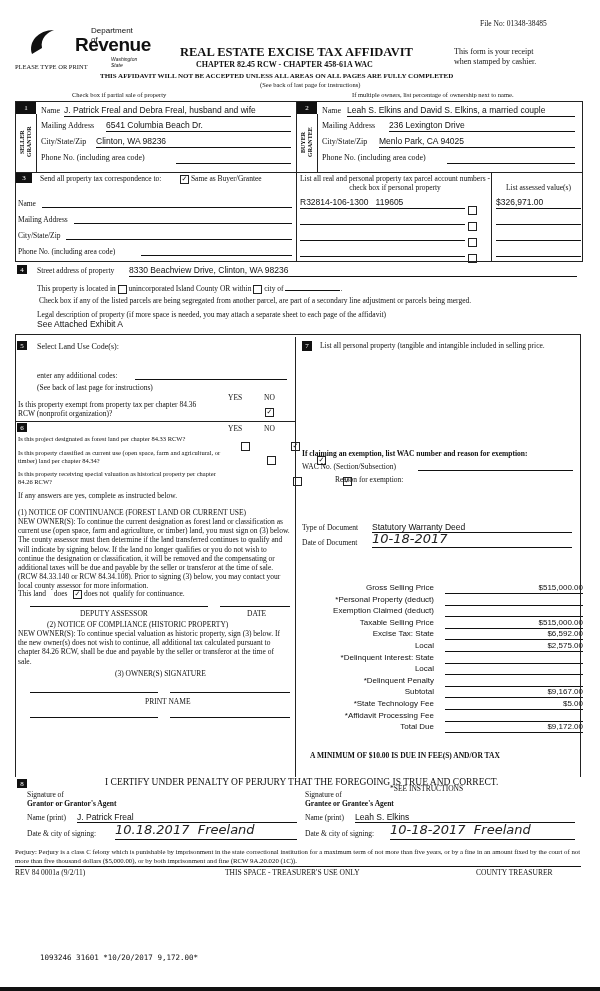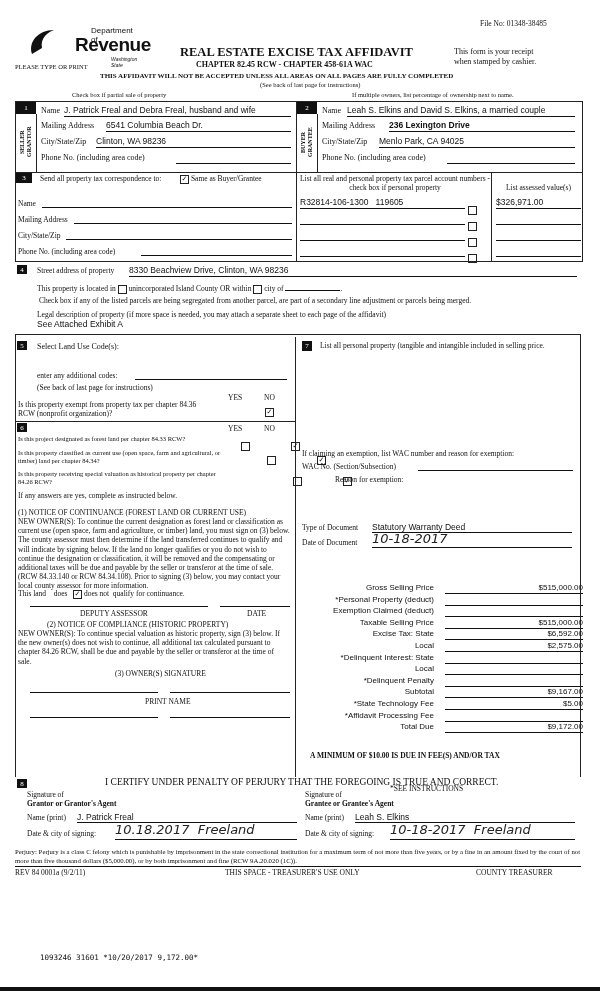--- a/index.html
+++ b/index.html
@@ -63,21 +63,21 @@
 </div>
 
 <div class="abs box" style="left:296px;top:101px;width:285px;height:70px;">
   <div class="secnum" style="left:0;top:0;width:20px;height:12px;line-height:12px;">2</div>
   <div class="abs" style="left:0;top:12px;width:20px;height:58px;border-right:1px solid #222;">
     <div class="vlabel" style="left:3px;top:6px;height:44px;">BUYER GRANTEE</div>
   </div>
   <div class="abs t8" style="left:25px;top:4px;">Name</div>
   <div class="abs ul fill" style="left:50px;top:3px;width:228px;height:11px;">Leah S. Elkins and David S. Elkins, a married couple</div>
   <div class="abs t8" style="left:25px;top:19px;">Mailing Address</div>
-  <div class="abs ul fill" style="left:92px;top:18px;width:186px;height:11px;font-weight:bold;">236 Lexington Drive</div>
+  <div class="abs ul fill" style="left:92px;top:18px;width:186px;height:11px;">236 Lexington Drive</div>
   <div class="abs t8" style="left:25px;top:35px;">City/State/Zip</div>
   <div class="abs ul fill" style="left:82px;top:34px;width:196px;height:11px;">Menlo Park, CA 94025</div>
   <div class="abs t8" style="left:25px;top:51px;">Phone No. (including area code)</div>
   <div class="abs ul fill" style="left:150px;top:50px;width:128px;height:11px;"></div>
 </div>
 
 <div class="abs box" style="left:15px;top:172px;width:566px;height:88px;">
   <div class="secnum" style="left:0;top:0;width:16px;height:10px;">3</div>
   <div class="abs t7" style="left:24px;top:1px;">Send all property tax correspondence to:</div>
   <div class="abs t7" style="left:164px;top:1px;">
@@ -185,21 +185,21 @@
   <div class="abs ul" style="left:15px;top:354px;width:128px;height:1px;"></div>
   <div class="abs ul" style="left:155px;top:354px;width:120px;height:1px;"></div>
   <div class="abs t7" style="left:130px;top:360px;">PRINT NAME</div>
   <div class="abs ul" style="left:15px;top:379px;width:128px;height:1px;"></div>
   <div class="abs ul" style="left:155px;top:379px;width:120px;height:1px;"></div>
 </div>
 
 <div class="abs" style="left:296px;top:337px;width:285px;height:440px;">
   <div class="secnum" style="left:6px;top:4px;width:10px;height:10px;">7</div>
   <div class="abs t7" style="left:24px;top:4px;width:250px;line-height:9px;">List all personal property (tangible and intangible included in selling price.</div>
-  <div class="abs t7" style="left:6px;top:112px;">If claiming an exemption, list WAC number and reason for exemption:</div>
+  <div class="abs t7" style="left:6px;top:112px;font-weight:bold;">If claiming an exemption, list WAC number and reason for exemption:</div>
   <div class="abs t7" style="left:6px;top:125px;">WAC No. (Section/Subsection)</div>
   <div class="abs ul" style="left:122px;top:124px;width:155px;height:9px;"></div>
   <div class="abs t7" style="left:6px;top:138px;padding-left:33px;">Reason for exemption:</div>
   <div class="abs t7" style="left:6px;top:186px;">Type of Document</div>
   <div class="abs ul fill" style="left:76px;top:185px;width:200px;height:10px;">Statutory Warranty Deed</div>
   <div class="abs t7" style="left:6px;top:201px;">Date of Document</div>
   <div class="abs ul hand" style="left:76px;top:194px;width:200px;height:16px;">10-18-2017</div>
 
   <div class="abs" style="left:0;top:207px;width:285px;height:1px;"></div>
 </div>

